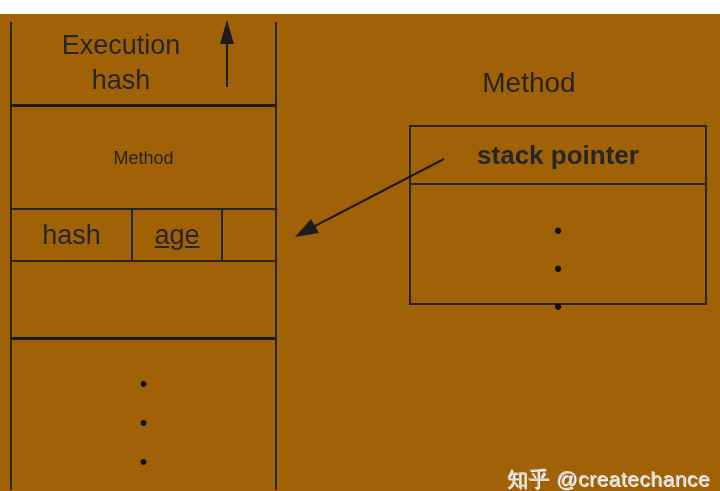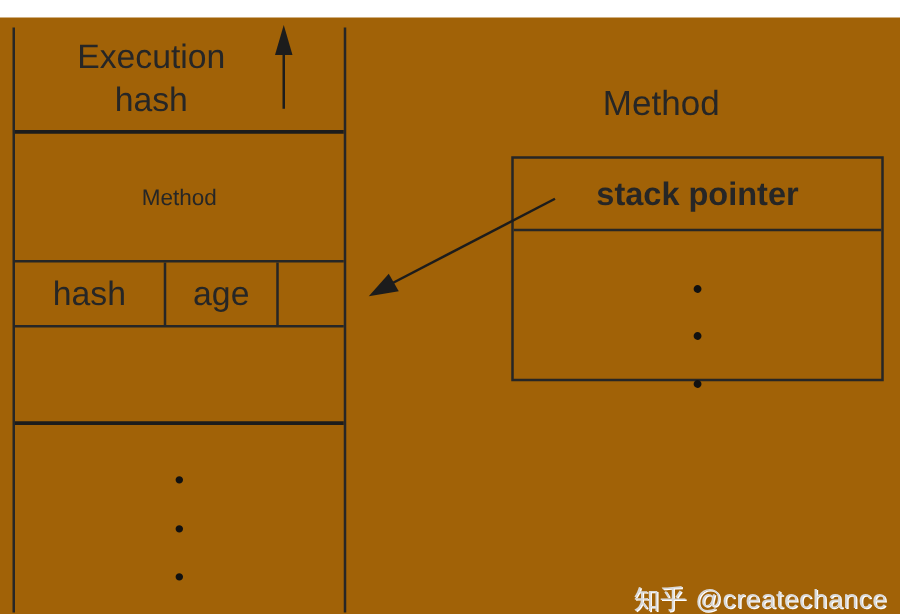--- a/index.html
+++ b/index.html
@@ -38,21 +38,21 @@
   }
   .sec-slots {
     height:50px; border-bottom:2px solid #262626;
     display:flex; align-items:stretch;
     font-size:27px;
   }
   .slot-cell {
     display:flex; align-items:center; justify-content:center;
   }
   .slot-hash { flex:0 0 119px; border-right:2px solid #262626; }
-  .slot-age  { flex:0 0 88px;  border-right:2px solid #262626; }
+  .slot-age  { flex:0 0 88px;  border-right:2px solid #262626;text-decoration:underline; }
   .slot-tag  { flex:1; }
   .sec-empty { height:75px; border-bottom:3px solid #1c1c1c; }
   .sec-dots {
     height:145px;
     display:flex; flex-direction:column; align-items:center;
     padding-top:24px; box-sizing:border-box;
   }
   .dot {
     font-size:22px; line-height:39px; height:39px;
     color:#111111;

